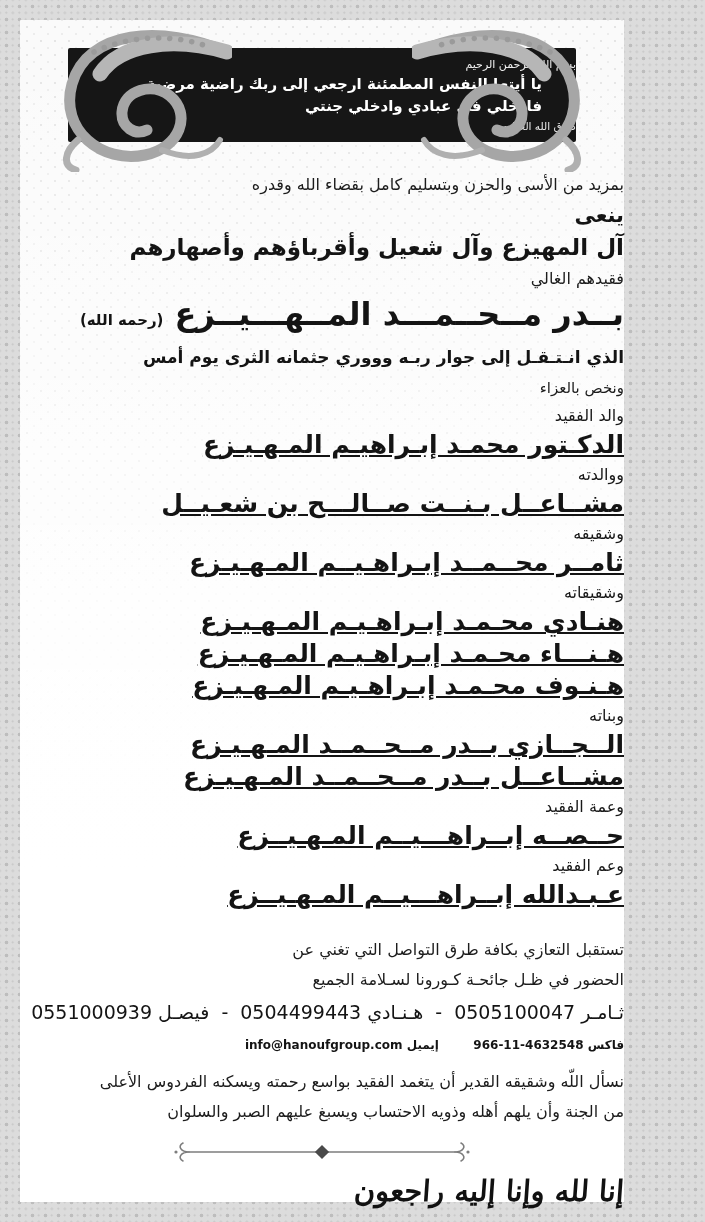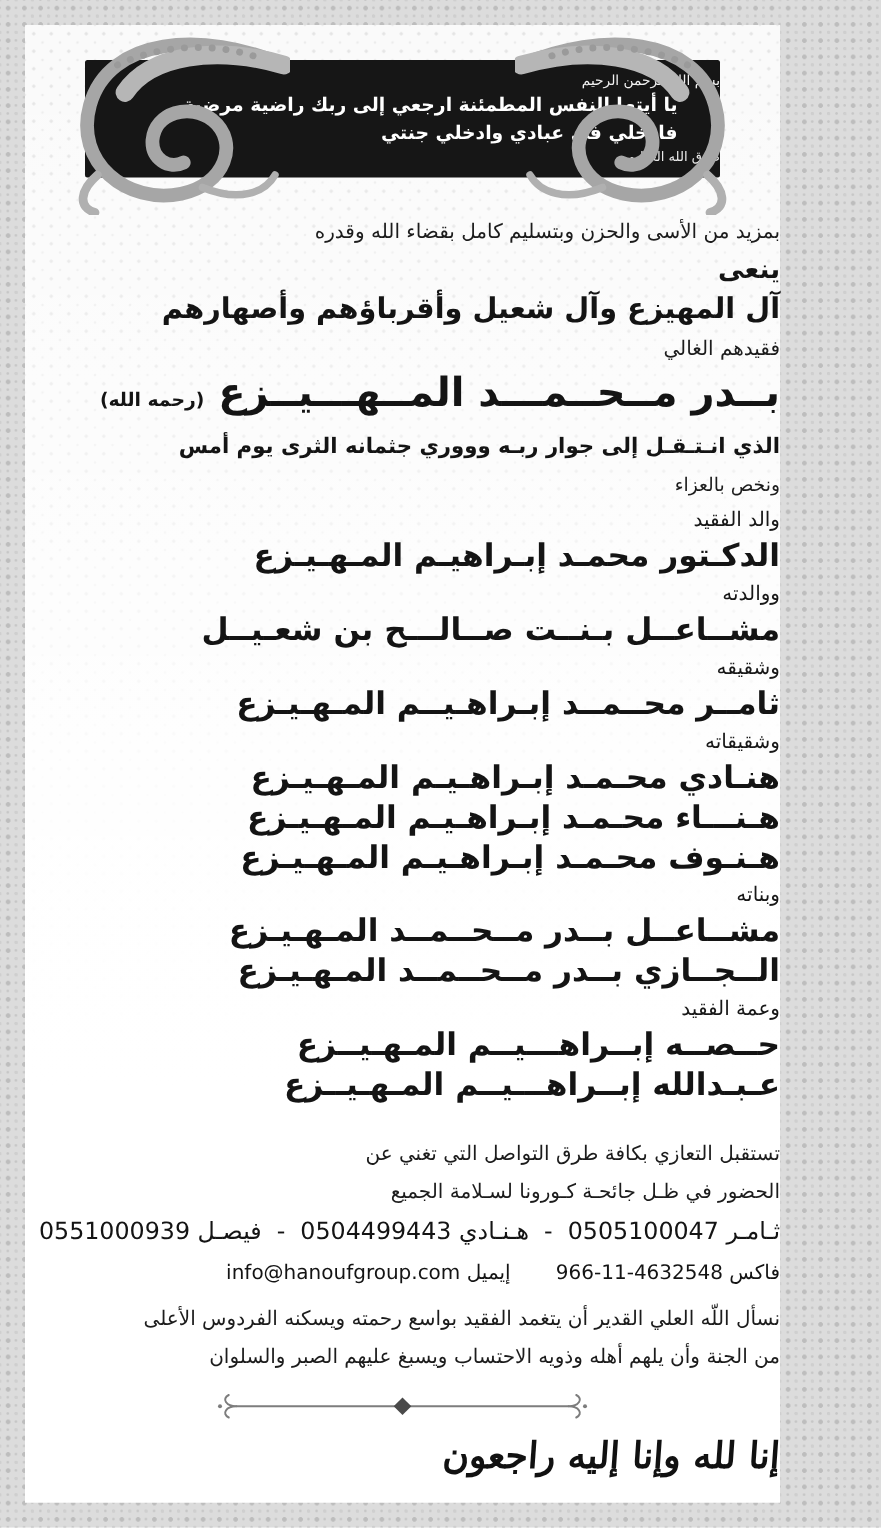--- a/index.html
+++ b/index.html
@@ -41,24 +41,24 @@
   .flourish.right{right:22px;transform:scaleX(-1);}
   
   .line-sm{font-size:16px;line-height:30px;color:#1c1c1c;}
   .line-xs{font-size:15px;line-height:28px;color:#1c1c1c;}
   .announce{font-size:21px;line-height:30px;font-weight:bold;}
   .families{font-size:23px;line-height:34px;font-weight:bold;}
   .deceased-name{font-size:32px;line-height:40px;font-weight:bold;white-space:nowrap;margin-left:20px;}
   .deceased-name .rahma{font-size:15px;font-weight:bold;}
   .detail{font-size:17px;line-height:34px;font-weight:600;}
   .relation{font-size:16px;line-height:27px;color:#181818;}
-  .big-name{font-size:25px;line-height:32px;font-weight:bold;white-space:nowrap;}
+  .big-name{font-size:25px;line-height:32px;font-weight:bold;white-space:nowrap;text-decoration:underline;}
   .notice{margin-top:24px;}
   .phones{font-size:19px;line-height:34px;font-weight:normal;}
-  .faxline{font-size:16px;line-height:32px;font-weight:normal;}
+  .faxline{font-size:12px;line-height:32px;font-weight:bold;}
   .dua{margin-top:6px;}
   .ltr{direction:ltr;unicode-bidi:isolate;font-family:"DejaVu Sans",sans-serif;}
   .sep{padding:0 6px;}
   .gap{display:inline-block;width:26px;}
   
   .divider{margin:14px auto 0;width:310px;height:22px;display:block;}
   .istirja{
     font-size:29px;line-height:56px;font-weight:bold;color:#111;
     font-family:"DejaVu Serif",serif;transform:skewX(-4deg);
   }
@@ -115,26 +115,27 @@
 
     <div class="relation">وشقيقه</div>
     <div class="big-name">ثامــر محــمــد إبـراهـيــم المـهـيـزع</div>
 
     <div class="relation">وشقيقاته</div>
     <div class="big-name">هنـادي محـمـد إبـراهـيـم المـهـيـزع</div>
     <div class="big-name">هـنـــاء محـمـد إبـراهـيـم المـهـيـزع</div>
     <div class="big-name">هـنـوف محـمـد إبـراهـيـم المـهـيـزع</div>
 
     <div class="relation">وبناته</div>
+    <div class="big-name">الــجــازي بــدر مــحــمــد المـهـيـزع</div>
     <div class="big-name">مشــاعــل بــدر مــحــمــد المـهـيـزع</div>
-    <div class="big-name">الــجــازي بــدر مــحــمــد المـهـيـزع</div>
 
     <div class="relation">وعمة الفقيد</div>
     <div class="big-name">حــصــه إبــراهـــيــم المـهـيــزع</div>
 
+    <div class="relation">وعم الفقيد</div>
     <div class="big-name">عـبـدالله إبــراهـــيــم المـهـيــزع</div>
   </div>
 
   <div class="notice">
     <div class="line-sm">تستقبل التعازي بكافة طرق التواصل التي تغني عن</div>
     <div class="line-sm">الحضور في ظـل جائحـة كـورونا لسـلامة الجميع</div>
   </div>
 
   <div class="phones">
     <span>ثـامـر</span>
@@ -148,21 +149,21 @@
   </div>
   <div class="faxline">
     <span>فاكس</span>
     <span class="ltr">966-11-4632548</span>
     <span class="gap"></span>
     <span>إيميل</span>
     <span class="ltr">info@hanoufgroup.com</span>
   </div>
 
   <div class="dua">
-    <div class="line-sm">نسأل اللّه العلي القدير أن يتغمد الفقيد بواسع رحمته ويسكنه الفردوس الأعلى</div>
+    <div class="line-sm">نسأل اللّه وشقيقه القدير أن يتغمد الفقيد بواسع رحمته ويسكنه الفردوس الأعلى</div>
     <div class="line-sm">من الجنة وأن يلهم أهله وذويه الاحتساب ويسبغ عليهم الصبر والسلوان</div>
   </div>
 
   <svg class="divider" viewBox="0 0 310 22">
     <g fill="none" stroke="#7d7d7d" stroke-linecap="round">
       <path d="M22,11 H288" stroke-width="1.6"></path>
       <path d="M22,11 C14,11 10,5 16,2 M22,11 C14,11 10,17 16,20" stroke-width="1.6"></path>
       <path d="M288,11 C296,11 300,5 294,2 M288,11 C296,11 300,17 294,20" stroke-width="1.6"></path>
       <circle cx="9" cy="11" r="1.6" fill="#7d7d7d" stroke="none"></circle>
       <circle cx="301" cy="11" r="1.6" fill="#7d7d7d" stroke="none"></circle>

